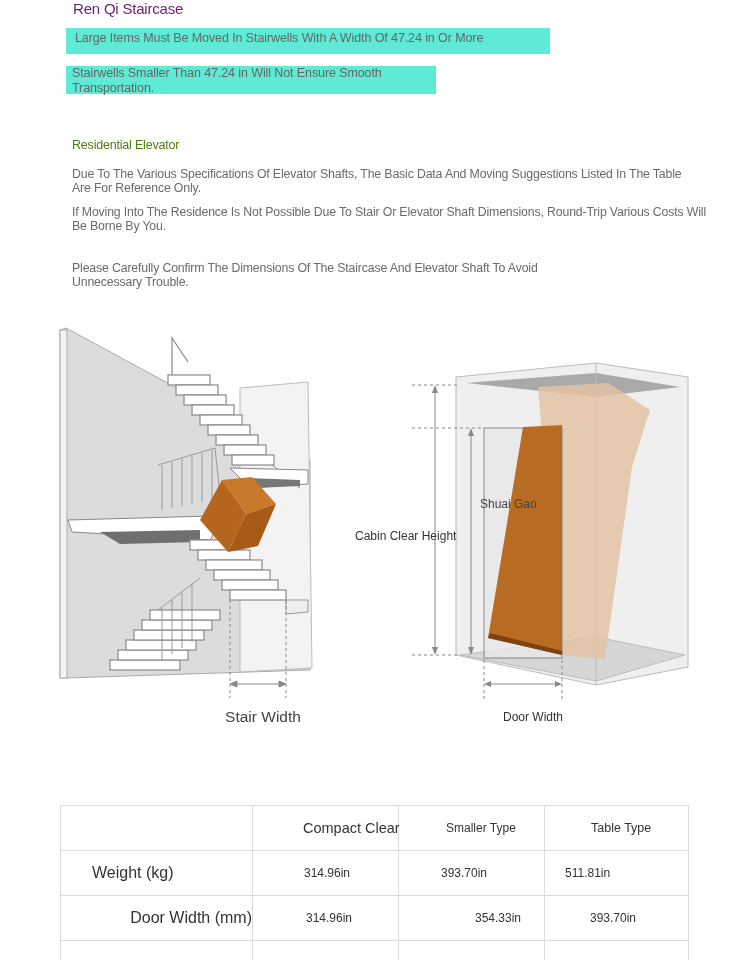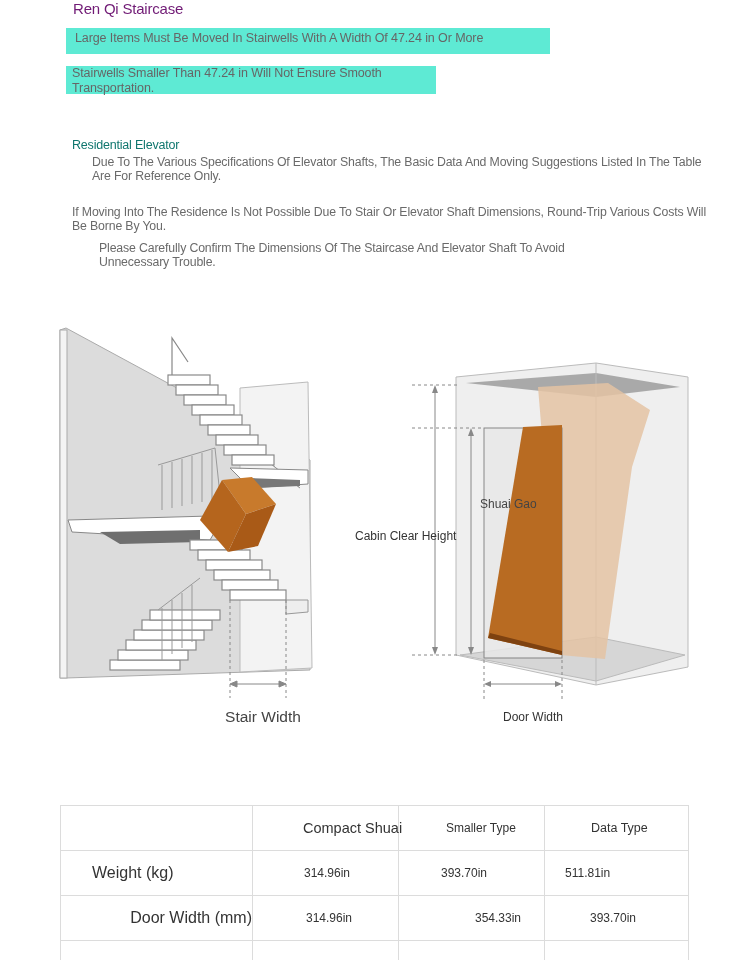--- a/index.html
+++ b/index.html
@@ -8,25 +8,25 @@
     font-family: "Liberation Sans", "DejaVu Sans", sans-serif;
     color: #222;
   }
   .abs { position: absolute; }
   .band { background: #5eead4; }
   .title1 { left: 73px; top: 0px; font-size: 15px; color: #701a75; font-weight: normal; letter-spacing: -0.2px; }
   .line-a { left: 66px; top: 28px; width: 484px; height: 26px; }
   .line-a span { position: absolute; left: 9px; top: 3px; font-size: 12.5px; color: #666; white-space: nowrap; letter-spacing: -0.1px; }
   .line-b { left: 66px; top: 66px; width: 370px; height: 28px; }
   .line-b span { position: absolute; left: 6px; top: 0px; font-size: 12.5px; color: #666; line-height: 15px; width: 360px; letter-spacing: -0.1px; }
-  .title2 { left: 72px; top: 138px; font-size: 12.5px; color: #0f766e; letter-spacing: -0.2px; }
+  .title2 { left: 72px; top: 138px; font-size: 12.5px; color: #4d7c0f; letter-spacing: -0.2px; }
   .para { left: 72px; font-size: 12.3px; color: #6a6a6a; line-height: 13.5px; letter-spacing: -0.15px; }
-  .p1 { top: 156px; width: 620px; margin-left: 20px; }
+  .p1 { top: 168px; width: 620px; }
   .p2 { top: 206px; width: 640px; }
-  .p3 { top: 242px; width: 520px; margin-left: 27px; }
+  .p3 { top: 262px; width: 520px; }
 
   svg text { font-family: "Liberation Sans", "DejaVu Sans", sans-serif; }
 
   table.spec {
     position: absolute; left: 60px; top: 805px; width: 628px;
     border-collapse: collapse; table-layout: fixed;
   }
   table.spec td {
     border: 1.5px solid #dcdcdc; height: 44px; padding: 0; vertical-align: middle;
     font-size: 12.5px; color: #333; white-space: nowrap;
@@ -189,23 +189,23 @@
 <table class="spec">
   <colgroup>
       <col class="c0">
       <col class="c1">
       <col class="c2">
       <col class="c3">
     </colgroup>
   <tbody>
       <tr>
     <td></td>
-    <td class="hdr-compact">Compact Shuai</td>
+    <td class="hdr-compact">Compact Clear</td>
     <td class="hdr-standard">Smaller Type</td>
-    <td class="hdr-wide">Data Type</td>
+    <td class="hdr-wide">Table Type</td>
   </tr>
   <tr>
     <td class="rowlabel rl1">Weight (kg)</td>
     <td class="v" style="padding-left:51px">314.96in</td>
     <td class="v" style="padding-left:42px">393.70in</td>
     <td class="v" style="padding-left:20px">511.81in</td>
   </tr>
   <tr>
     <td class="rowlabel rl2">Door Width (mm)</td>
     <td class="v" style="padding-left:53px">314.96in</td>

